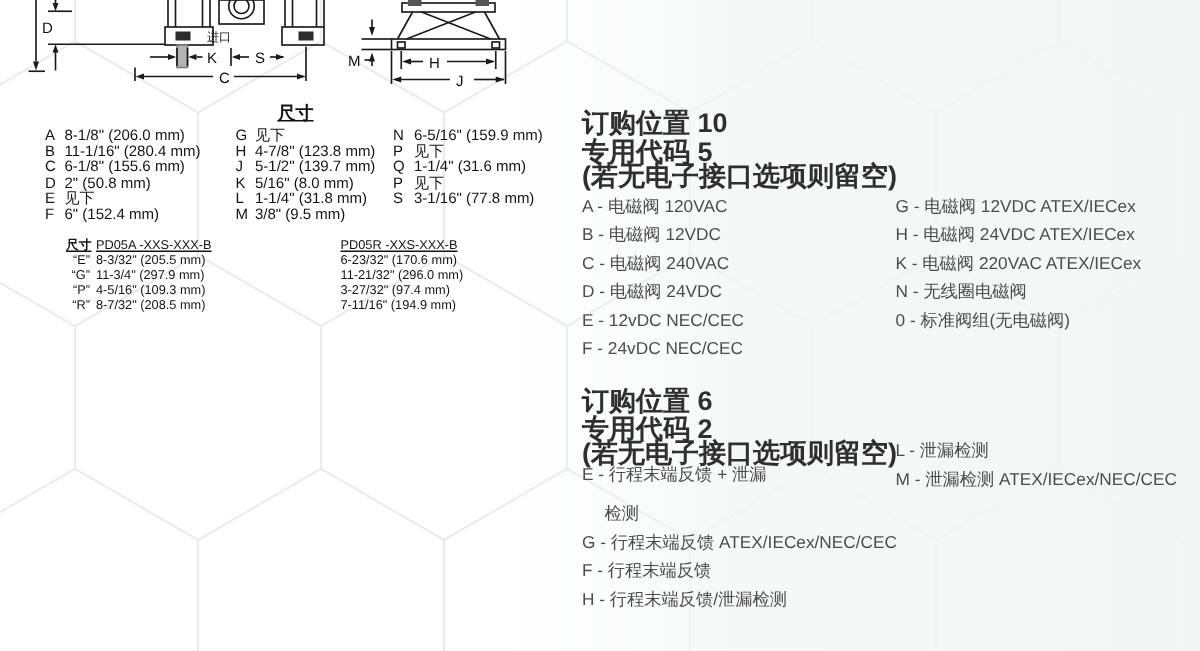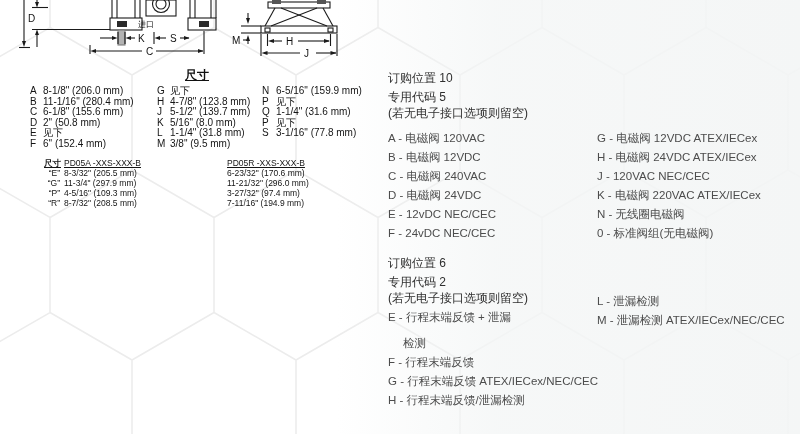--- a/index.html
+++ b/index.html
@@ -33,21 +33,21 @@
 
   
   .model-table{position:absolute;left:44px;top:158px;display:grid;
                grid-template-columns:20px 163px auto;font-size:8.5px;line-height:10px;
                color:#141414;white-space:nowrap}
   .mt-key{text-align:right;padding-right:4px}
   .mt-bold{font-weight:bold}
   .mt-underline{text-decoration:underline}
 
   
-  .h1{position:absolute;left:388px;font-size:12px;font-weight:normal;color:#2f2f2f;white-space:nowrap}
+  .h1{position:absolute;left:388px;font-size:18px;font-weight:bold;color:#2f2f2f;white-space:nowrap}
   .s10-title{top:70px}.s10-sub{top:89px}.s10-note{top:105px}
   .s11-title{top:255px}.s11-sub{top:274px}.s11-note{top:290px}
   .vlist{position:absolute;font-size:11.5px;color:#4c4c4c;white-space:nowrap}
   .s10-c1{left:388px;top:132px}.s10-c2{left:597px;top:132px}
   .s11-c1{left:388px;top:311px}.s11-c2{left:597px;top:295px}
   .vlist .item{line-height:12px;margin-bottom:7px}
   .vlist .l2{margin-top:14px;padding-left:15px}
 </style>
 </head>
 <body>
@@ -281,37 +281,36 @@
     <div class="item">A - 电磁阀 120VAC</div>
     <div class="item">B - 电磁阀 12VDC</div>
     <div class="item">C - 电磁阀 240VAC</div>
     <div class="item">D - 电磁阀 24VDC</div>
     <div class="item">E - 12vDC NEC/CEC</div>
     <div class="item">F - 24vDC NEC/CEC</div>
   </div>
   <div class="vlist s10-c2">
     <div class="item">G - 电磁阀 12VDC ATEX/IECex</div>
     <div class="item">H - 电磁阀 24VDC ATEX/IECex</div>
-    <div class="item">J - 120VAC NEC/CEC</div>
     <div class="item">K - 电磁阀 220VAC ATEX/IECex</div>
     <div class="item">N - 无线圈电磁阀</div>
     <div class="item">0 - 标准阀组(无电磁阀)</div>
   </div>
 
   <div class="h1 s11-title">订购位置 6</div>
   <div class="h1 s11-sub">专用代码 2</div>
   <div class="h1 s11-note">(若无电子接口选项则留空)</div>
 
   <div class="vlist s11-c1">
     <div class="item">
       <div>E - 行程末端反馈 + 泄漏</div>
       <div class="l2">检测</div>
     </div>
+    <div class="item">G - 行程末端反馈 ATEX/IECex/NEC/CEC</div>
     <div class="item">F - 行程末端反馈</div>
-    <div class="item">G - 行程末端反馈 ATEX/IECex/NEC/CEC</div>
     <div class="item">
       <div>H - 行程末端反馈/泄漏检测</div>
     </div>
   </div>
   <div class="vlist s11-c2">
     <div class="item">L - 泄漏检测</div>
     <div class="item">M - 泄漏检测 ATEX/IECex/NEC/CEC</div>
   </div>
 
 </div>

